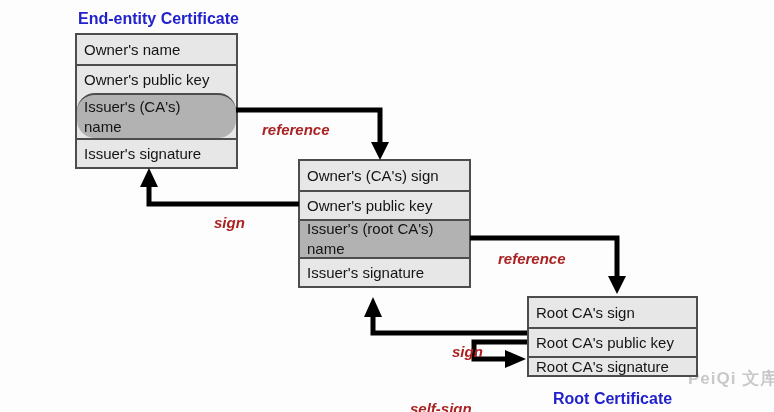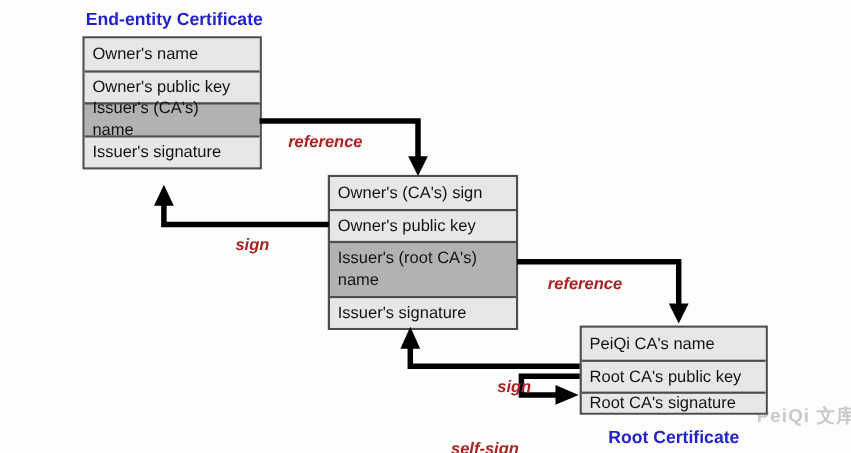--- a/index.html
+++ b/index.html
@@ -64,33 +64,33 @@
 <body>
 
 <div class="canvas">
 
   <div class="watermark">PeiQi 文库</div>
 
   <div class="cert-title" style="left:78px;top:10px;">End-entity Certificate</div>
   <div class="cert-box" style="left:75px;top:33px;width:163px;">
     <div class="cert-row" style="height:29px;text-align:center;">Owner's name</div>
     <div class="cert-row" style="height:29px;">Owner's public key</div>
-    <div class="cert-row dark tall" style="height:30px;">Issuer's (CA's) name</div>
+    <div class="cert-row dark tall" style="height:45px;border-radius:18px;">Issuer's (CA's) name</div>
     <div class="cert-row" style="height:29px;">Issuer's signature</div>
   </div>
 
   <div class="cert-box" style="left:298px;top:159px;width:173px;">
     <div class="cert-row" style="height:29px;">Owner's (CA's) sign</div>
     <div class="cert-row" style="height:29px;">Owner's public key</div>
-    <div class="cert-row dark tall" style="height:50px;">Issuer's (root CA's) name</div>
+    <div class="cert-row dark tall" style="height:38px;">Issuer's (root CA's) name</div>
     <div class="cert-row" style="height:29px;">Issuer's signature</div>
   </div>
 
   <div class="cert-box" style="left:527px;top:296px;width:171px;">
-    <div class="cert-row" style="height:29px;">PeiQi CA's name</div>
+    <div class="cert-row" style="height:29px;">Root CA's sign</div>
     <div class="cert-row" style="height:29px;">Root CA's public key</div>
     <div class="cert-row" style="height:19px;">Root CA's signature</div>
   </div>
   <div class="cert-title" style="left:553px;top:390px;">Root Certificate</div>
 
   <div class="arrow-label" style="left:262px;top:89px;">reference</div>
   <div class="arrow-label" style="left:214px;top:182px;">sign</div>
   <div class="arrow-label" style="left:498px;top:218px;">reference</div>
   <div class="arrow-label" style="left:452px;top:311px;">sign</div>
   <div class="arrow-label" style="left:410px;top:368px;">self-sign</div>

